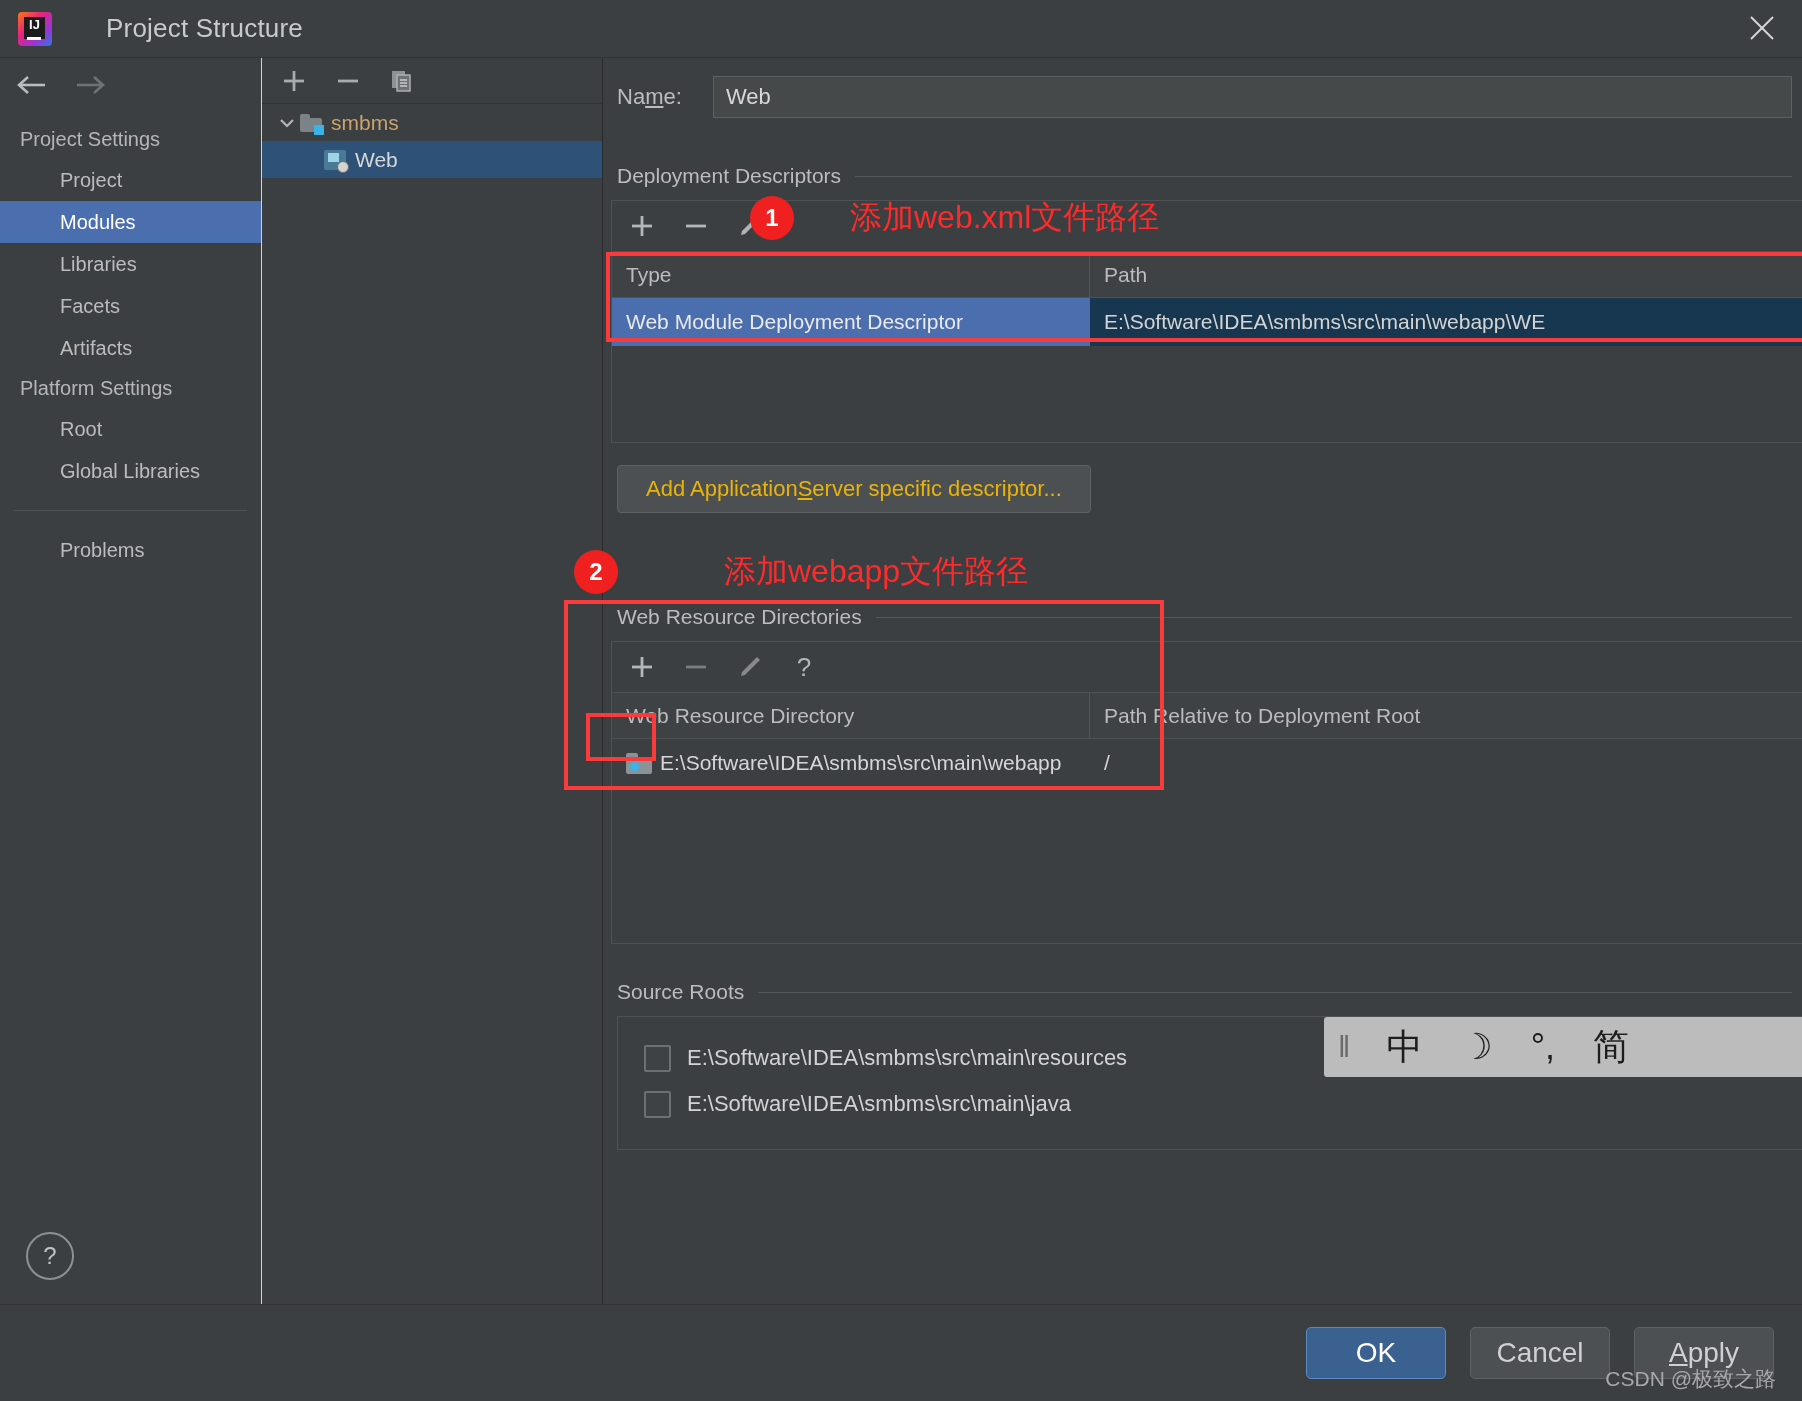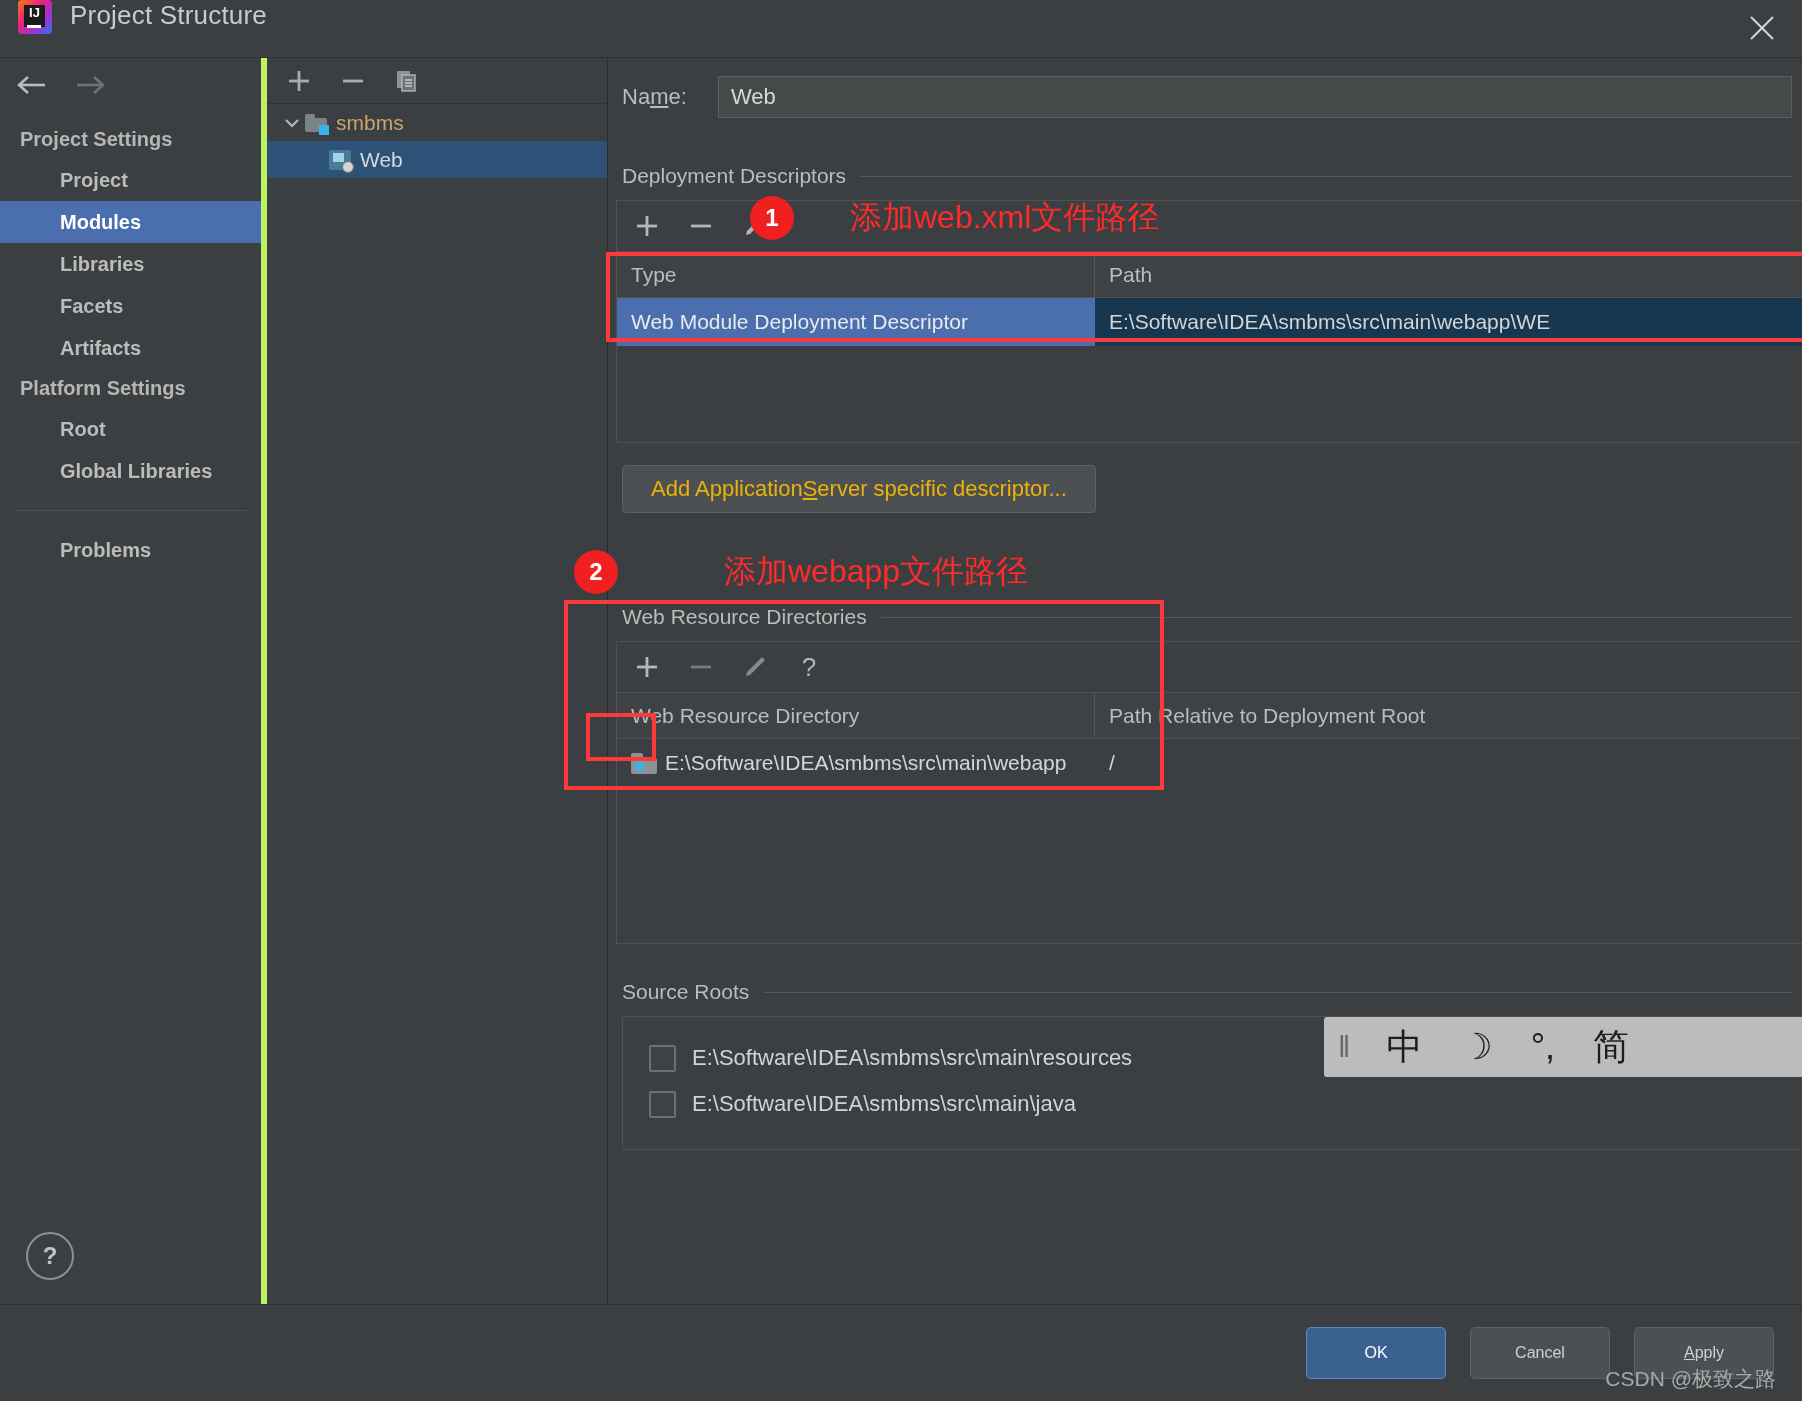--- a/index.html
+++ b/index.html
@@ -22,23 +22,24 @@
     inset: 0;
     background: #3c3f41;
     display: flex;
     flex-direction: column;
   }
 
   .titlebar {
     height: 57px;
     background: #3c3f41;
     display: flex;
-    align-items: flex-start;
+    align-items: center;
     flex: 0 0 auto;
     position: relative;
+    gap: 36px;
   }
   .ij-logo {
     width: 34px; height: 34px;
     margin-left: 18px;
     position: relative;
     border-radius: 4px;
     background: linear-gradient(135deg,#f97a12 0%, #e6247f 38%, #9a34d6 70%, #2b78e4 100%);
     overflow: hidden;
     flex: 0 0 auto;
   }
@@ -86,25 +87,24 @@
     display: flex;
     min-height: 0;
     border-top: 1px solid #323232;
   }
 
   
   .sidebar {
     width: 261px;
     flex: 0 0 261px;
     background: #3c3f41;
-    border-right: 6px solid #bef264;
+    border-right: 1px solid #bef264;
     display: flex;
     flex-direction: column;
     position: relative;
-    font-weight: bold;
   }
   .nav-arrows {
     height: 54px;
     display: flex;
     align-items: center;
     padding-left: 14px;
     gap: 22px;
   }
   .arrow {
     width: 36px; height: 30px;
@@ -424,21 +424,21 @@
     align-items: center;
     justify-content: flex-end;
     padding-right: 28px;
     gap: 24px;
     position: relative;
   }
   .btn {
     min-width: 140px;
     height: 52px;
     border-radius: 5px;
-    font-size: 16px;
+    font-size: 28px;
     font-family: "Liberation Sans", sans-serif;
     display: flex;
     align-items: center;
     justify-content: center;
     box-sizing: border-box;
   }
   .btn.primary {
     background: #3b6191;
     border: 1px solid #5a8ac0;
     color: #ffffff;

